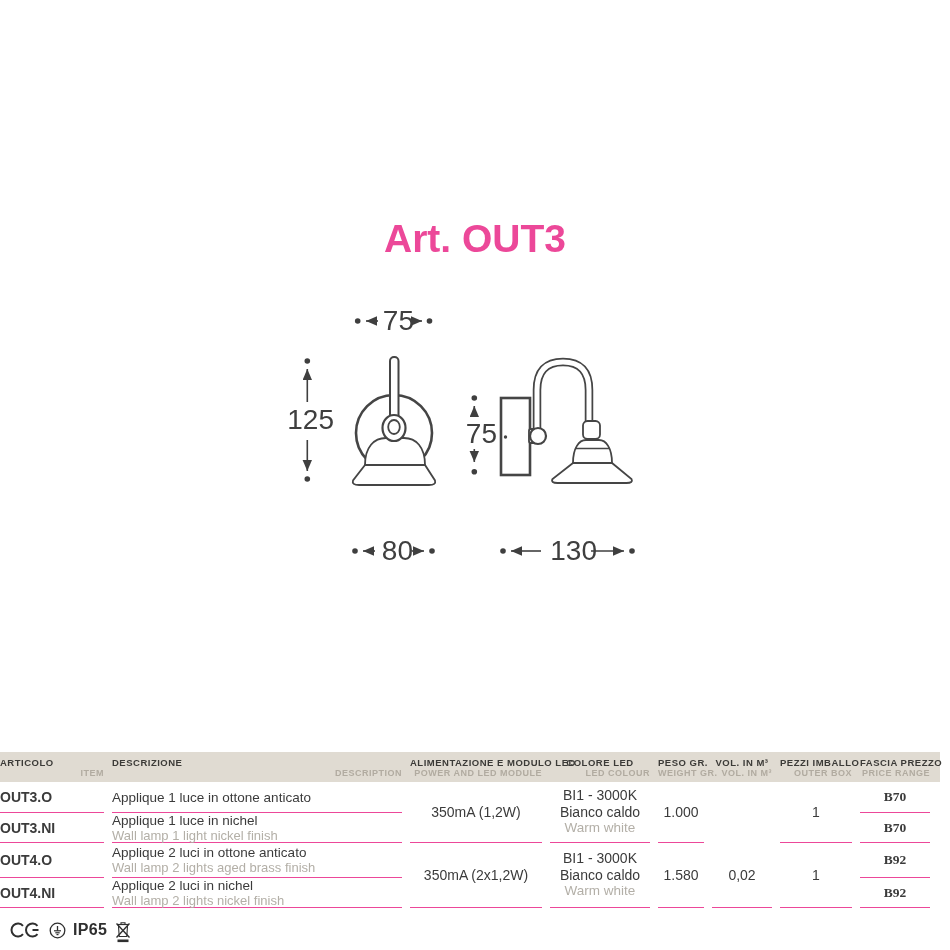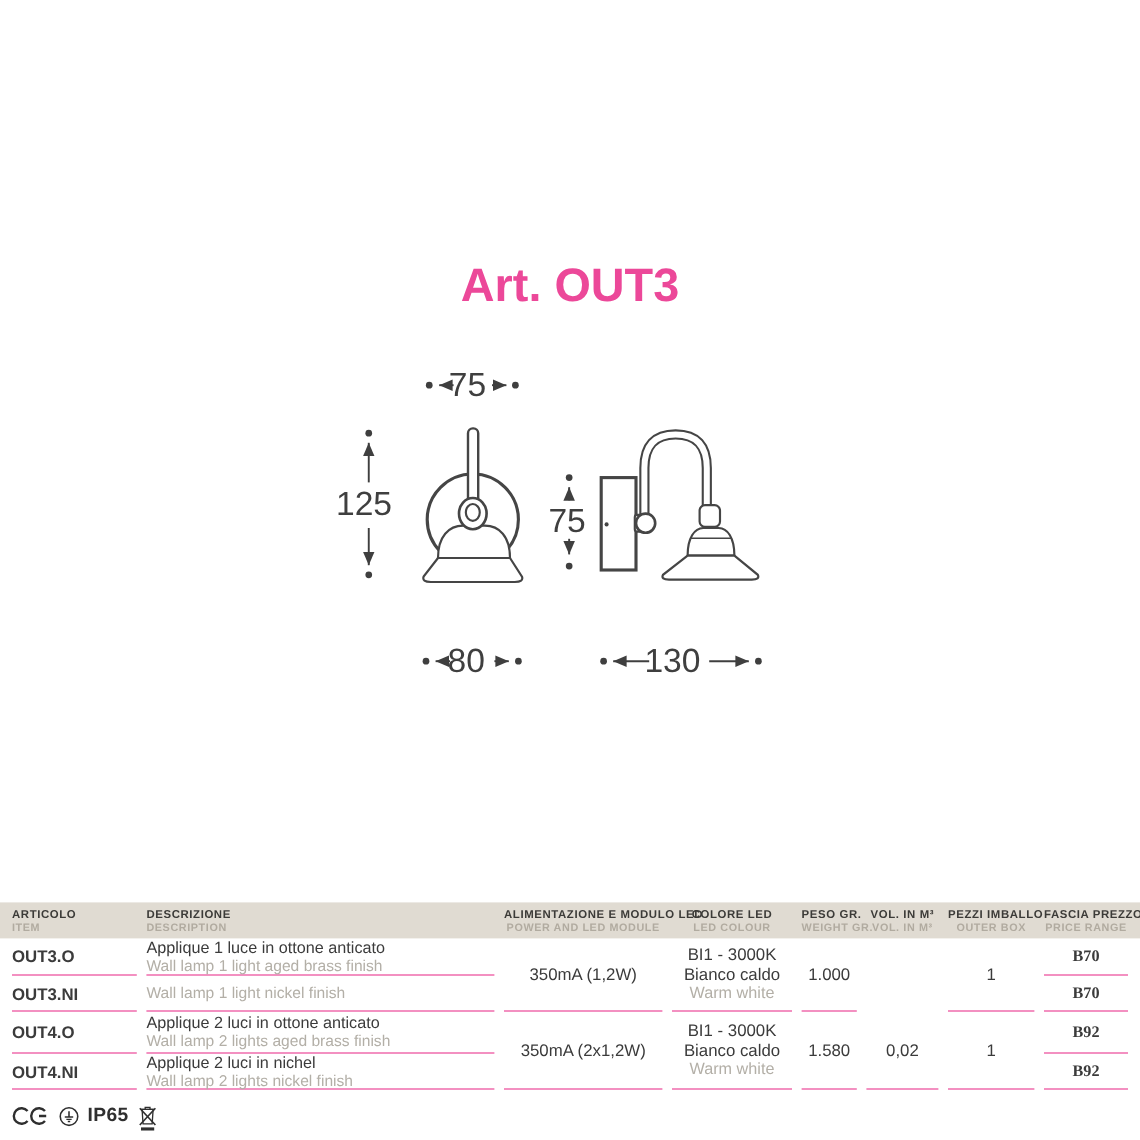--- a/index.html
+++ b/index.html
@@ -4,31 +4,31 @@
 <style>
   html,body{margin:0;padding:0;background:#fff;}
   .page{position:relative;width:950px;height:950px;background:#ffffff;overflow:hidden;
         font-family:"Liberation Sans",sans-serif;}
   
   .title{position:absolute;top:219px;left:0;width:100%;text-align:center;
          font-size:39px;line-height:1;font-weight:bold;color:#ec4899;margin:0;letter-spacing:0;}
   
   .drawing{position:absolute;left:280px;top:290px;width:400px;height:290px;}
   .drawing svg{position:absolute;left:0;top:0;}
-  .dim-label{position:absolute;font-size:28px;line-height:1;color:#3f3f3f;text-align:left;}
-  
-  .spec{position:absolute;top:752px;left:0;width:950px;box-sizing:border-box;padding:0 10px;
+  .dim-label{position:absolute;font-size:28px;line-height:1;color:#3f3f3f;text-align:right;}
+  
+  .spec{position:absolute;top:752px;left:0;width:950px;box-sizing:border-box;padding:0 0;
         display:grid;grid-template-columns:104px 290px 132px 100px 46px 60px 72px 70px;
         grid-template-rows:30px 31px 30px 35px 30px;column-gap:8px;}
   .thead-bg{grid-row:1;grid-column:1/-1;background:#e0dbd2;margin:0 -10px;}
   .th{grid-row:1;z-index:1;padding-top:5px;overflow:visible;}
   .th .it{display:block;font-size:9.5px;font-weight:bold;letter-spacing:.5px;color:#3c3b38;
           line-height:11px;white-space:nowrap;}
   .th .en{display:block;font-size:9px;font-weight:bold;letter-spacing:.5px;color:#b1aba0;
-          line-height:10px;white-space:nowrap;}
+          line-height:10px;white-space:nowrap;text-align:right;}
   .ctr{text-align:center;}
   .cell{display:flex;flex-direction:column;justify-content:center;}
   .article{font-weight:bold;font-size:14px;color:#3b3b3b;}
   .desc-it{font-size:13.5px;color:#3b3b3b;line-height:15px;}
   .desc-en{font-size:13px;color:#b3afa7;line-height:15px;}
   .val{font-size:14px;color:#3b3b3b;line-height:16.5px;}
   .val-gray{font-size:13.5px;color:#b3afa7;line-height:16.5px;}
   .price{font-weight:bold;font-size:13.5px;color:#3b3b3b;font-family:Liberation Serif, serif;}
   .bb{border-bottom:1px solid #ec4899;}
   
@@ -135,34 +135,34 @@
       <span class="en">OUTER BOX</span>
     </div>
     <div class="th ctr" style="grid-column:8">
       <span class="it">FASCIA PREZZO</span>
       <span class="en">PRICE RANGE</span>
     </div>
 
     <div class="cell article bb" style="grid-area:2/1">OUT3.O</div>
     <div class="cell bb" style="grid-area:2/2">
       <span class="desc-it">Applique 1 luce in ottone anticato</span>
-      <span class="desc-en">Wall lamp 1 light aged brass finish</span>
     </div>
     <div class="cell ctr val bb" style="grid-area:2/3/4/4">350mA (1,2W)</div>
     <div class="cell ctr bb" style="grid-area:2/4/4/5">
       <span class="val">BI1 - 3000K</span>
       <span class="val">Bianco caldo</span>
       <span class="val-gray">Warm white</span>
     </div>
     <div class="cell ctr val bb" style="grid-area:2/5/4/6">1.000</div>
     <div class="cell ctr val bb" style="grid-area:2/7/4/8">1</div>
     <div class="cell ctr price bb" style="grid-area:2/8">B70</div>
 
     <div class="cell article bb" style="grid-area:3/1">OUT3.NI</div>
     <div class="cell bb" style="grid-area:3/2">
+      <span class="desc-it">Applique 1 luce in nichel</span>
       <span class="desc-en">Wall lamp 1 light nickel finish</span>
     </div>
     <div class="cell ctr price bb" style="grid-area:3/8">B70</div>
 
     <div class="cell article bb" style="grid-area:4/1">OUT4.O</div>
     <div class="cell bb" style="grid-area:4/2">
       <span class="desc-it">Applique 2 luci in ottone anticato</span>
       <span class="desc-en">Wall lamp 2 lights aged brass finish</span>
     </div>
     <div class="cell ctr val bb" style="grid-area:4/3/6/4">350mA (2x1,2W)</div>

